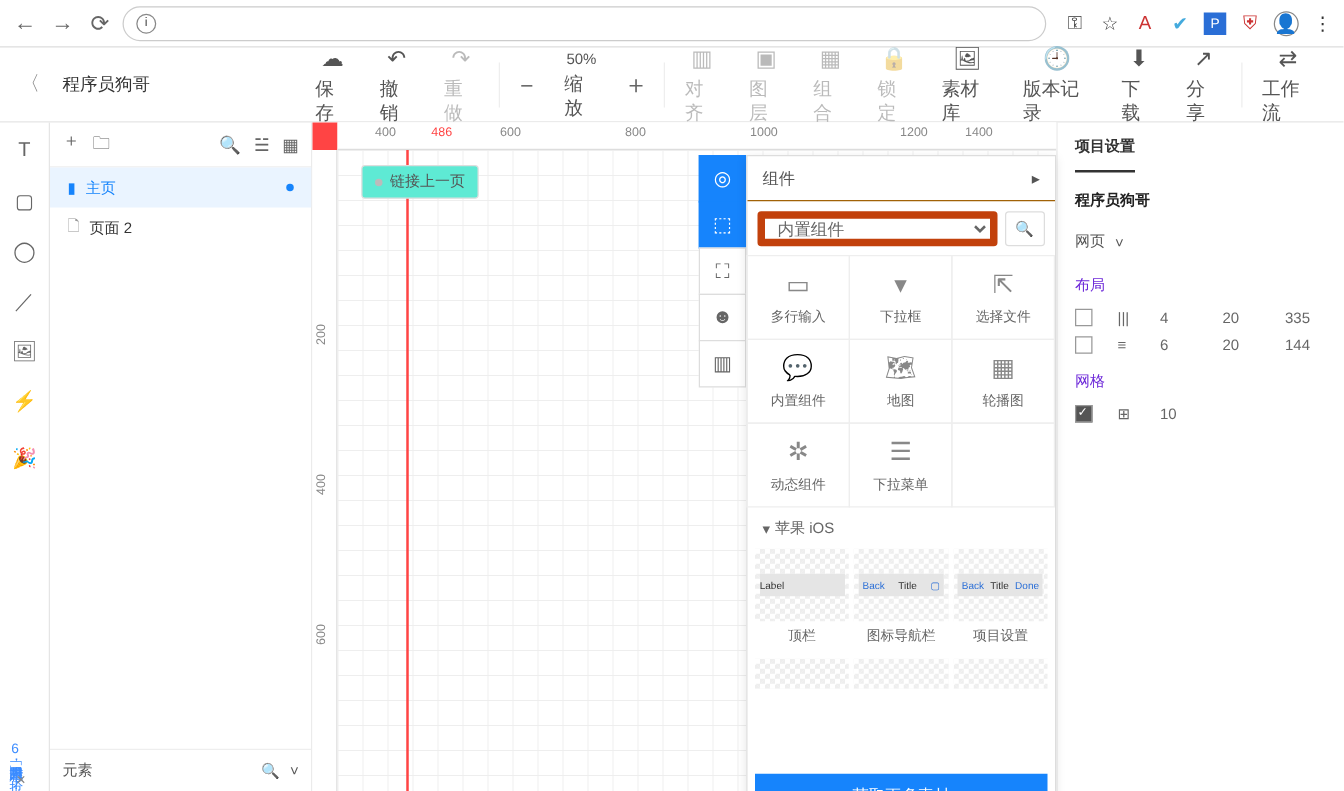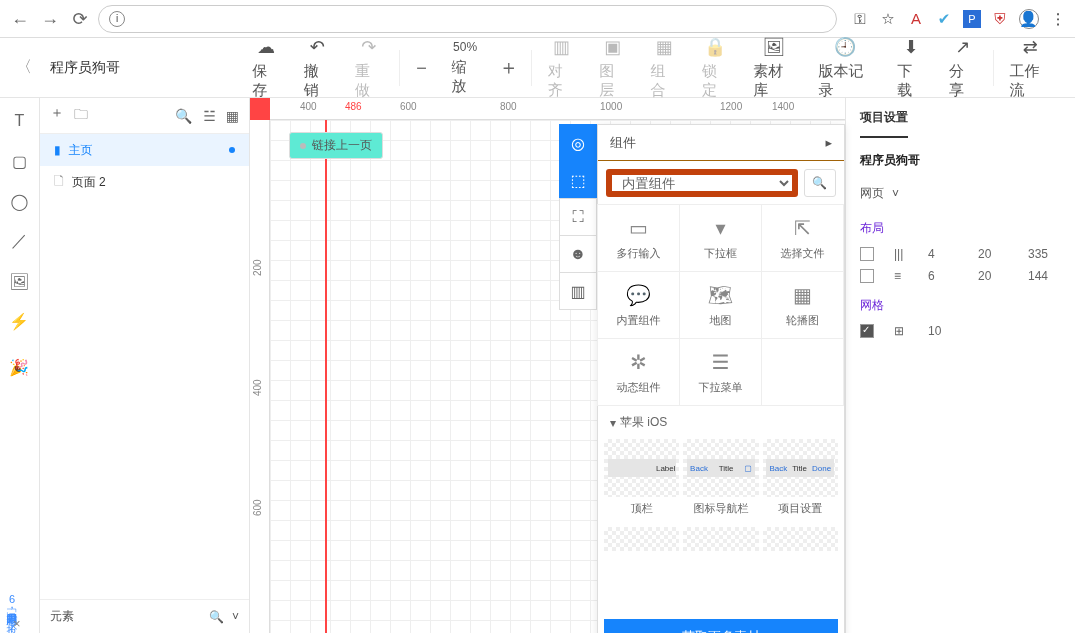--- a/index.html
+++ b/index.html
@@ -44,21 +44,21 @@
 .comp-search{padding:8px;display:flex;gap:6px}
 .comp-search select{flex:1;height:28px;border:6px solid #c2410c;border-radius:3px;padding:0 6px;color:#666;background:#fff}
 .comp-search .sbtn{width:32px;border:1px solid #ddd;border-radius:3px;display:flex;align-items:center;justify-content:center;color:#888}
 .comp-grid{display:grid;grid-template-columns:repeat(3,1fr)}
 .comp-cell{height:68px;border:1px solid #eee;margin:-1px 0 0 -1px;display:flex;flex-direction:column;align-items:center;justify-content:center;gap:6px;font-size:11px;color:#666}
 .comp-cell .ci{font-size:20px;color:#888}
 .comp-section-hd{padding:8px 12px;font-size:12px;color:#666;display:flex;align-items:center;gap:4px}
 .ios-grid{display:grid;grid-template-columns:repeat(3,1fr);gap:4px;padding:0 6px}
 .ios-cell{height:86px;display:flex;flex-direction:column;align-items:center;gap:4px;font-size:11px;color:#666}
 .ios-thumb{width:100%;height:58px;background-image:linear-gradient(45deg,#eee 25%,transparent 25%),linear-gradient(-45deg,#eee 25%,transparent 25%),linear-gradient(45deg,transparent 75%,#eee 75%),linear-gradient(-45deg,transparent 75%,#eee 75%);background-size:8px 8px;background-position:0 0,0 4px,4px -4px,-4px 0;display:flex;align-items:center;justify-content:center;font-size:8px;color:#333}
-.ios-thumb .bar{width:90%;height:18px;background:#e5e5e5;display:flex;align-items:center;justify-content:flex-end;position:relative}
+.ios-thumb .bar{width:90%;height:18px;background:#e5e5e5;display:flex;align-items:center;justify-content:flex-start;position:relative}
 .get-more{height:36px;background:#1684fc;color:#fff;display:flex;align-items:center;justify-content:center;font-size:13px;margin:6px}
 .fab-strip{position:absolute;top:26px;right:248px;width:38px;display:flex;flex-direction:column}
 .fab{width:38px;height:38px;display:flex;align-items:center;justify-content:center;font-size:16px;color:#666;background:#fff;border:1px solid #ddd;margin-bottom:-1px}
 .fab.active{background:#1684fc;color:#fff;border-color:#1684fc}
 .right-panel{width:230px;border-left:1px solid #e5e5e5;padding:0 14px}
 .rp-hd{height:40px;display:flex;align-items:center;font-size:12px;font-weight:600;border-bottom:2px solid #333;width:fit-content}
 .rp-row{display:flex;align-items:center;gap:8px;padding:8px 0;font-size:12px;color:#555}
 .rp-sec{font-size:12px;font-weight:400;padding:10px 0 6px;color:#6d28d9}
 .rp-grid{display:grid;grid-template-columns:24px 24px 40px 40px 40px;gap:10px;align-items:center;font-size:12px;color:#666;padding:4px 0}
 .chk{width:14px;height:14px;border:1px solid #999;display:inline-block}

